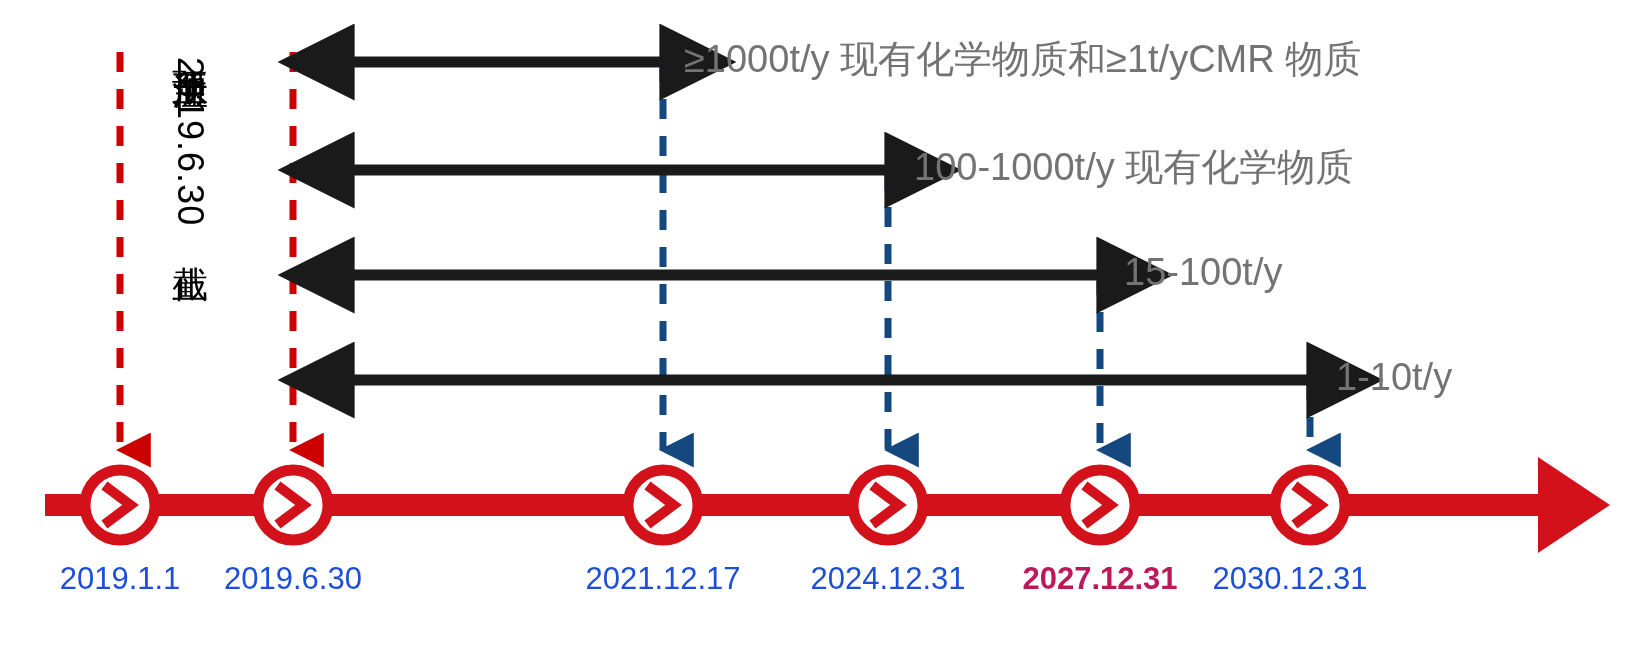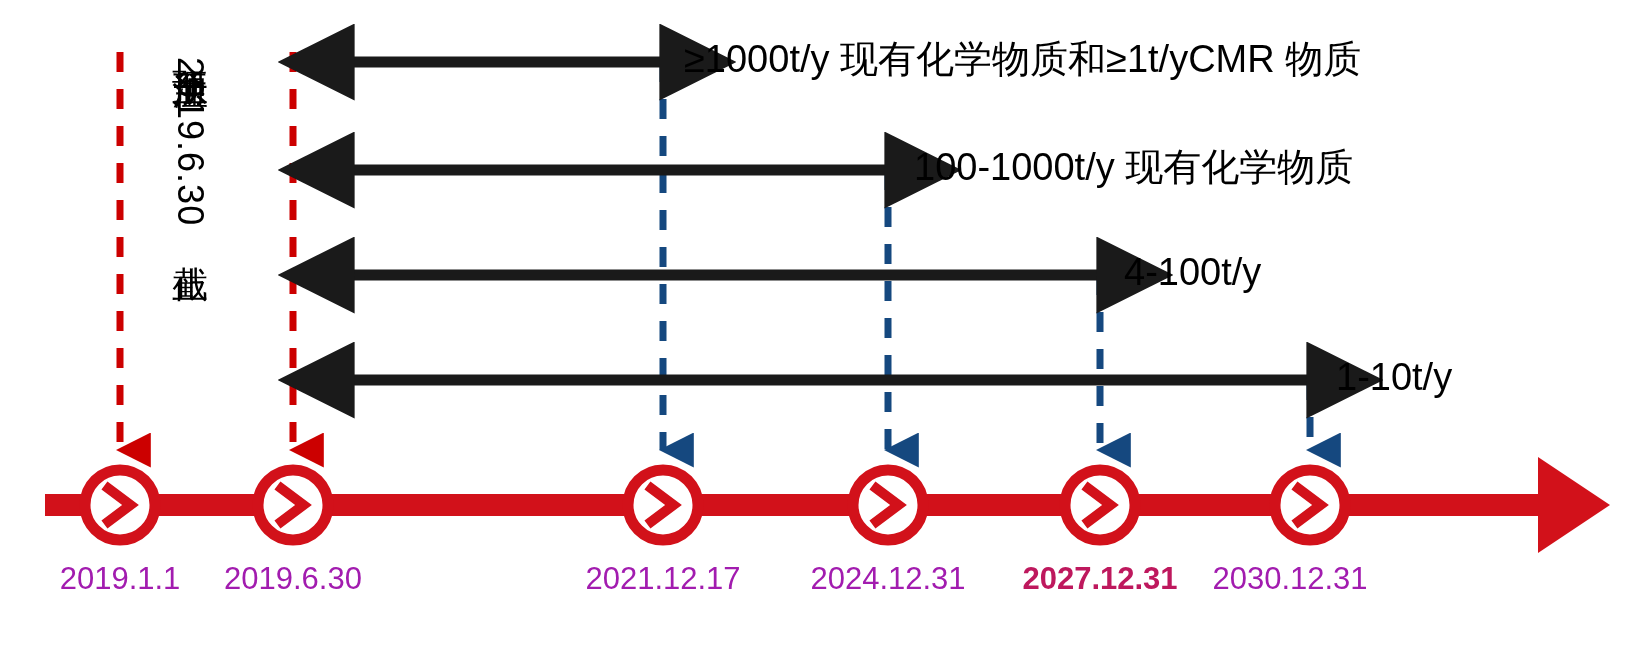--- a/index.html
+++ b/index.html
@@ -21,29 +21,29 @@
     position: absolute;
     left: 0;
     top: 0;
     width: 1651px;
     height: 670px;
   }
   .band-label {
     position: absolute;
     white-space: nowrap;
     font-size: 38px;
-    color: #000000;
+    color: #737373;
     font-family: "Liberation Sans", "DejaVu Sans", sans-serif;
     line-height: 1;
   }
   .date-label {
     position: absolute;
     white-space: nowrap;
     font-size: 31px;
-    color: #a21caf;
+    color: #1d4ed8;
     text-align: center;
     transform: translateX(-50%);
     font-family: "Liberation Sans", "DejaVu Sans", sans-serif;
     line-height: 1;
   }
   .date-label.highlight {
     color: #be185d;
     font-weight: bold;
   }
   #prereg-note {
@@ -126,21 +126,21 @@
           <path d="M1298.45,488.55 L1320.5,505 L1298.45,521.45" fill="none" stroke="#d2111a" stroke-width="10" stroke-linecap="square" stroke-linejoin="miter"></path>
         </g>
       </g>
   </svg>
 
   <div id="prereg-note">预注册至 2019.6.30 截止</div>
 
   <div id="band-labels">
       <div class="band-label" style="left: 684px; top: 40px;">≥1000t/y 现有化学物质和≥1t/yCMR 物质</div>
       <div class="band-label" style="left: 914px; top: 148px;">100-1000t/y 现有化学物质</div>
-      <div class="band-label" style="left: 1124px; top: 253px;">4-100t/y</div>
+      <div class="band-label" style="left: 1124px; top: 253px;">15-100t/y</div>
       <div class="band-label" style="left: 1330px; top: 358px; margin-left: 6px;">1-10t/y</div>
     </div>
   <div id="date-labels">
       <div class="date-label" style="left: 120px; top: 563px;">2019.1.1</div>
       <div class="date-label" style="left: 293px; top: 563px;">2019.6.30</div>
       <div class="date-label" style="left: 663px; top: 563px;">2021.12.17</div>
       <div class="date-label" style="left: 888px; top: 563px; text-align: right;">2024.12.31</div>
       <div class="date-label highlight" style="left: 1100px; top: 563px;">2027.12.31</div>
       <div class="date-label" style="left: 1290px; top: 563px;">2030.12.31</div>
     </div>

